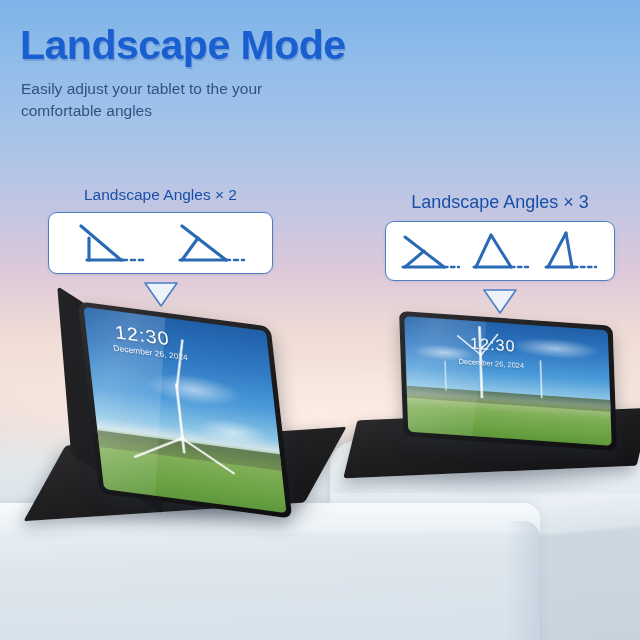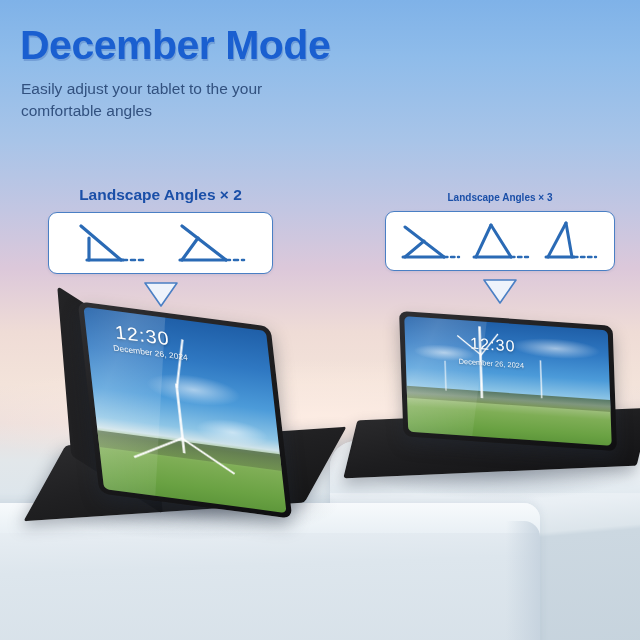--- a/index.html
+++ b/index.html
@@ -69,26 +69,26 @@
     position: absolute;
     display: flex;
     flex-direction: column;
     align-items: center;
   }
   .panel.left  { left: 48px;  top: 186px; width: 225px; }
   .panel.right { left: 385px; top: 192px; width: 230px; }
 
   .panel-label {
     font-size: 15.5px;
-    font-weight: bold;
+    font-weight: normal;
     color: #1a4fa8;
     white-space: nowrap;
     margin-bottom: 8px;
   }
-  .panel.right .panel-label { font-size: 10px; }
+  .panel.right .panel-label { font-size: 18px; }
 
   .icon-box {
     width: 100%;
     background: #ffffff;
     border: 1.4px solid #4a7fc4;
     border-radius: 9px;
     display: flex;
     align-items: center;
     justify-content: space-around;
     padding: 7px 10px;
@@ -324,21 +324,21 @@
         <div class="blade" style="left:46%; top:10%; width:1.5%; height:28%; transform:rotate(12deg);"></div>
         <div class="blade" style="left:46%; top:36%; width:1.5%; height:30%; transform:rotate(-118deg);"></div>
         <div class="blade" style="left:46%; top:36%; width:1.5%; height:30%; transform:rotate(122deg);"></div>
         <div class="screen-clock left-clock">12:30</div>
         <div class="screen-date left-date">December 26, 2024</div>
         <div class="glare"></div>
       </div>
     </div>
   </div>
 
-  <div class="headline">December Mode</div>
+  <div class="headline">Landscape Mode</div>
   <div class="subhead">Easily adjust your tablet to the your comfortable angles</div>
 
   <div class="panel left">
     <div class="panel-label">Landscape Angles × 2</div>
     <div class="icon-box">
       <svg class="angle-icon" width="74" height="46" viewBox="0 0 74 46">
         <g fill="none" stroke="#2a6ab5" stroke-width="3.2" stroke-linecap="round">
           <line x1="8" y1="6" x2="48" y2="40"></line>
           <line x1="16" y1="18" x2="16" y2="40"></line>
           <line x1="14" y1="40" x2="50" y2="40"></line>

